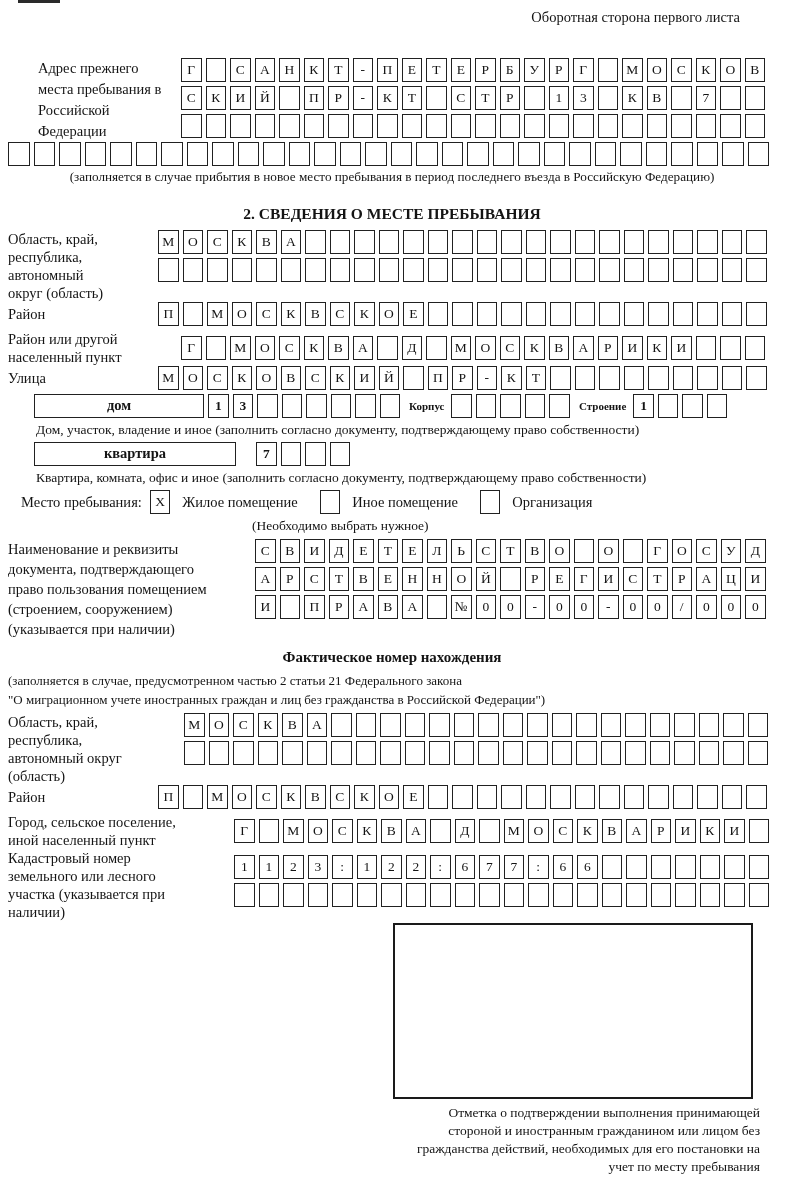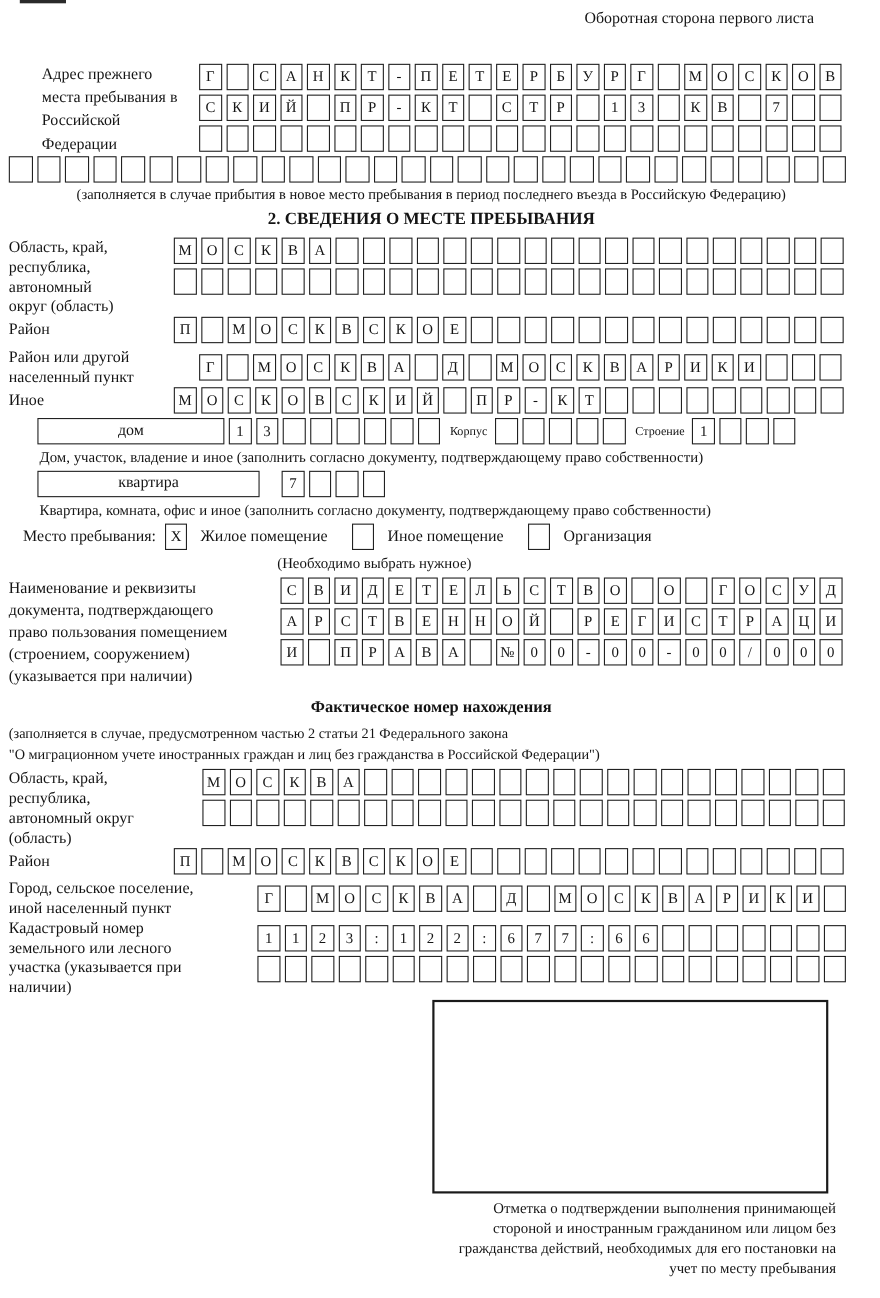--- a/index.html
+++ b/index.html
@@ -32,27 +32,27 @@
     display:inline-block;box-sizing:border-box;
     width:20.5px;height:24px;margin-right:4px;
     border:1.6px solid #212121;
     font-size:13.5px;line-height:21px;text-align:center;
     vertical-align:top;background:#fff;
   }
   .cell-row{height:24px;margin-bottom:4px;white-space:nowrap;}
   .fullrow{margin-bottom:2px;}
   .fullrow .cell{width:21.5px;}
 
-  .note-center{text-align:center;font-size:13.2px;line-height:18px;margin-bottom:4px;}
+  .note-center{text-align:center;font-size:13.2px;line-height:18px;margin-bottom:18px;}
   .note-left{font-size:13.5px;line-height:18px;padding-left:28px;margin-bottom:3px;}
   .h2{text-align:center;font-weight:bold;font-size:15.5px;line-height:20px;margin:2px 0 6px 0;}
   .h3{text-align:center;font-weight:bold;font-size:15px;line-height:20px;margin:8px 0 4px 0;}
   .fact-note{font-size:13px;line-height:19px;}
 
-  .inline-row{display:flex;align-items:center;height:24px;margin-bottom:3px;white-space:nowrap;}
+  .inline-row{display:flex;align-items:center;height:24px;margin-bottom:3px;white-space:nowrap;font-weight:bold;}
   .widebox{
     box-sizing:border-box;height:24px;border:1.6px solid #212121;
     text-align:center;font-size:14.5px;line-height:21px;background:#fff;
   }
   .box-dom{width:170px;margin-left:26px;margin-right:4px;}
   .box-kv{width:202px;margin-left:26px;margin-right:20px;}
   .inline-label{font-size:11px;line-height:24px;margin:0 7px 0 5px;}
 
   .mesto{display:flex;align-items:flex-start;padding-left:13px;height:24px;margin-bottom:3px;font-size:14.5px;line-height:24px;}
   .mesto-label{margin-right:8px;}
@@ -102,21 +102,21 @@
   </div>
 
   <div class="block">
     <div class="label lbl-gorod">Район или другой населенный пункт</div>
     <div class="rows" style="padding-top:6px;">
       <div class="cell-row"><span class="cell">Г</span><span class="cell"></span><span class="cell">М</span><span class="cell">О</span><span class="cell">С</span><span class="cell">К</span><span class="cell">В</span><span class="cell">А</span><span class="cell"></span><span class="cell">Д</span><span class="cell"></span><span class="cell">М</span><span class="cell">О</span><span class="cell">С</span><span class="cell">К</span><span class="cell">В</span><span class="cell">А</span><span class="cell">Р</span><span class="cell">И</span><span class="cell">К</span><span class="cell">И</span><span class="cell"></span><span class="cell"></span><span class="cell"></span></div>
     </div>
   </div>
 
   <div class="block">
-    <div class="label lbl-ulitsa">Иное</div>
+    <div class="label lbl-ulitsa">Улица</div>
     <div class="rows">
       <div class="cell-row"><span class="cell">М</span><span class="cell">О</span><span class="cell">С</span><span class="cell">К</span><span class="cell">О</span><span class="cell">В</span><span class="cell">С</span><span class="cell">К</span><span class="cell">И</span><span class="cell">Й</span><span class="cell"></span><span class="cell">П</span><span class="cell">Р</span><span class="cell">-</span><span class="cell">К</span><span class="cell">Т</span><span class="cell"></span><span class="cell"></span><span class="cell"></span><span class="cell"></span><span class="cell"></span><span class="cell"></span><span class="cell"></span><span class="cell"></span><span class="cell"></span></div>
     </div>
   </div>
 
   <div class="inline-row">
     <div class="widebox box-dom">дом</div>
     <div><span class="cell">1</span><span class="cell">3</span><span class="cell"></span><span class="cell"></span><span class="cell"></span><span class="cell"></span><span class="cell"></span><span class="cell"></span></div>
     <div class="inline-label">Корпус</div>
     <div><span class="cell"></span><span class="cell"></span><span class="cell"></span><span class="cell"></span><span class="cell"></span></div>

